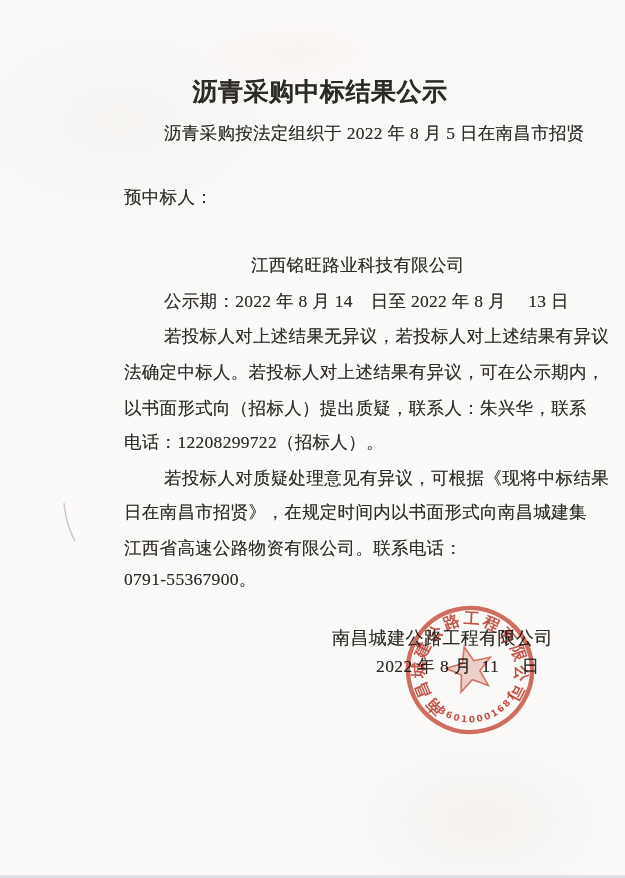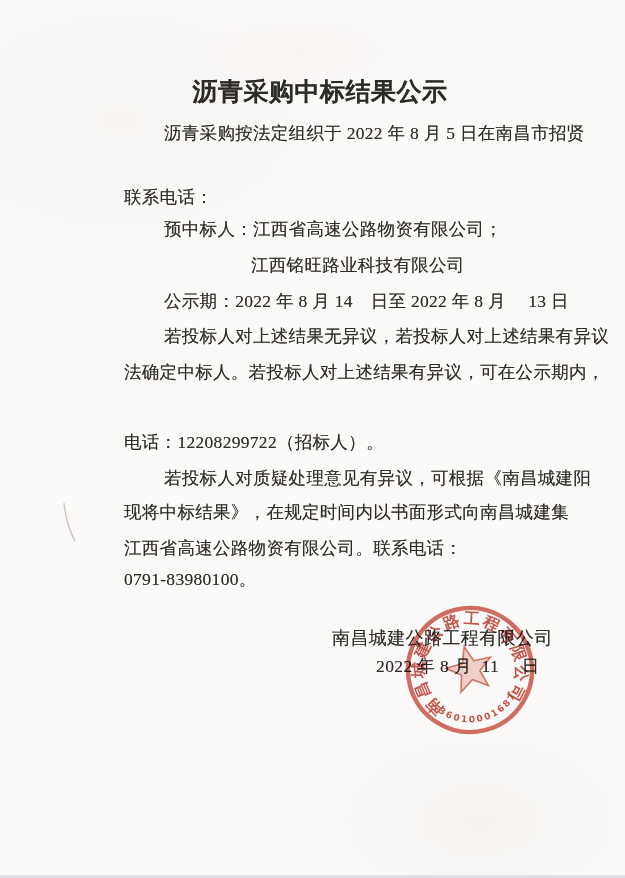--- a/index.html
+++ b/index.html
@@ -53,31 +53,31 @@
   }
 </style>
 </head>
 <body>
 
 <div class="page">
 
   <h1 class="title">沥青采购中标结果公示</h1>
 
   <div class="bline ind" style="top:115px">沥青采购按法定组织于 2022 年 8 月 5 日在南昌市招贤</div>
-  <div class="bline" style="top:179px">联系电话：</div>
-  <div class="bline ind" style="top:211px">预中标人：江西省高速公路物资有限公司；</div>
+  <div class="bline" style="top:179px">预中标人：</div>
   <div class="bline ind2" style="top:247px">江西铭旺路业科技有限公司</div>
   <div class="bline ind" style="top:283px">公示期：2022 年 8 月 14　日至 2022 年 8 月　 13 日</div>
   <div class="bline ind" style="top:318px">若投标人对上述结果无异议，若投标人对上述结果有异议</div>
   <div class="bline" style="top:354px">法确定中标人。若投标人对上述结果有异议，可在公示期内，</div>
+  <div class="bline" style="top:390px">以书面形式向（招标人）提出质疑，联系人：朱兴华，联系</div>
   <div class="bline" style="top:424px">电话：12208299722（招标人）。</div>
-  <div class="bline ind" style="top:460px">若投标人对质疑处理意见有异议，可根据《南昌城建阳</div>
-  <div class="bline" style="top:494px">现将中标结果》，在规定时间内以书面形式向南昌城建集</div>
+  <div class="bline ind" style="top:460px">若投标人对质疑处理意见有异议，可根据《现将中标结果</div>
+  <div class="bline" style="top:494px">日在南昌市招贤》，在规定时间内以书面形式向南昌城建集</div>
   <div class="bline" style="top:530px">江西省高速公路物资有限公司。联系电话：</div>
-  <div class="bline" style="top:561px">0791-83980100。</div>
+  <div class="bline" style="top:561px">0791-55367900。</div>
 
   <div class="sig sig-company">南昌城建公路工程有限公司</div>
   <div class="sig sig-date">2022 年 8 月  11　 日</div>
 
   <svg class="seal" viewBox="0 0 190 190" aria-hidden="true">
     <g transform="rotate(-14 95 95)">
       <circle cx="95" cy="95" r="62" fill="none" stroke="#c5402e" stroke-width="4.4" opacity="0.82"></circle>
       <path d="M95,71 L100.9,86.9 L117.8,87.6 L104.5,98.1 L109.1,114.4 L95,105 L80.9,114.4 L85.5,98.1 L72.2,87.6 L89.1,86.9 Z" fill="rgba(197,64,46,0.26)" stroke="rgba(197,64,46,0.75)" stroke-width="1.6"></path>
       <g transform="rotate(-42 95 95)">
         <path id="sealRingPath" d="M 95,95 m -46,0 a 46,46 0 1,1 92,0 a 46,46 0 1,1 -92,0" fill="none"></path>

